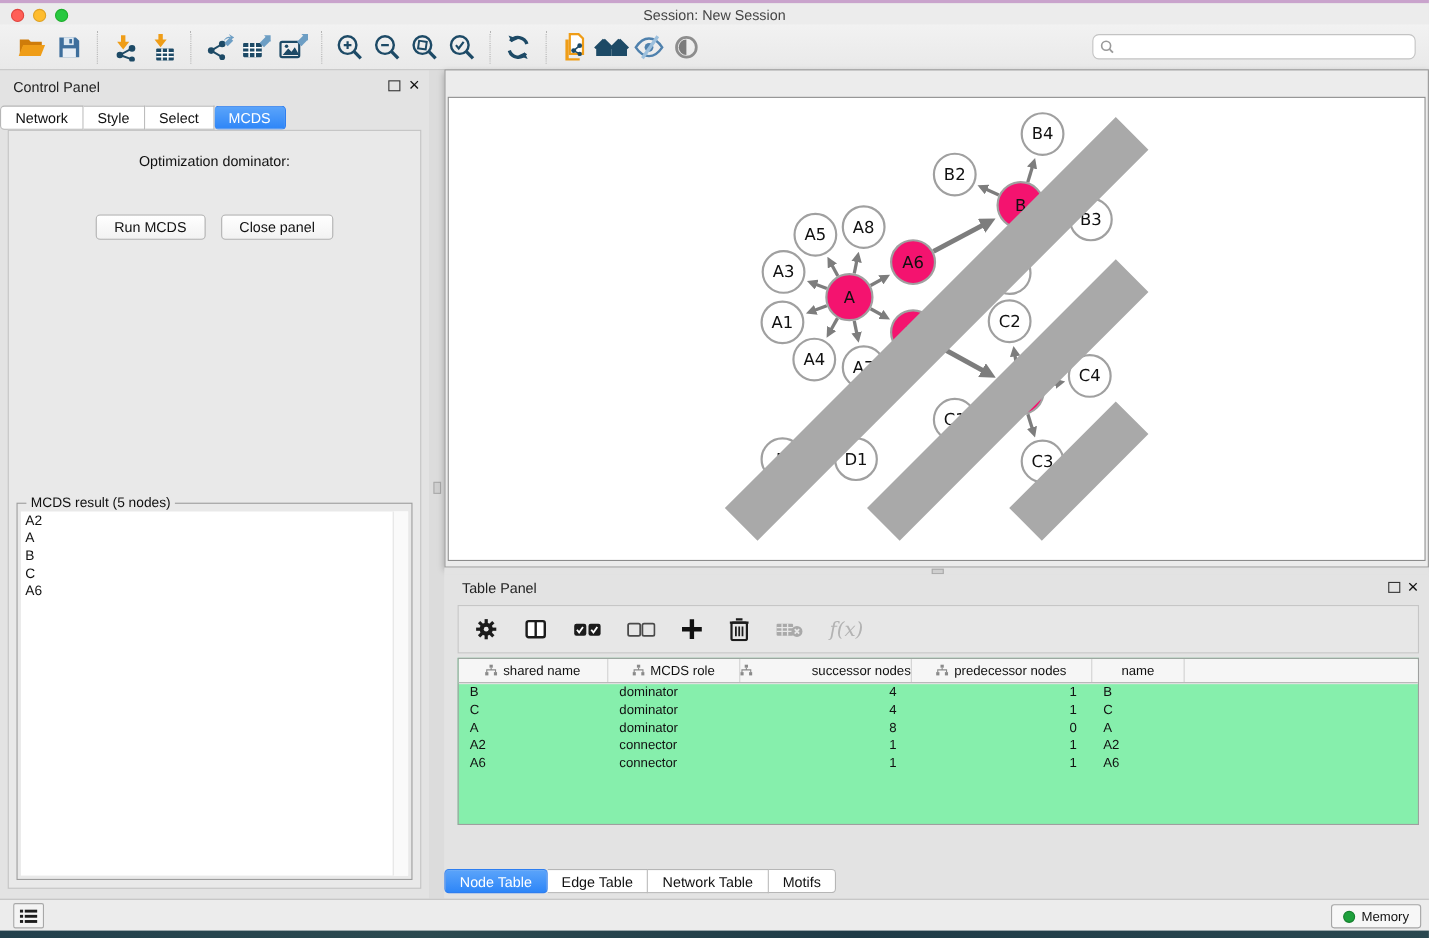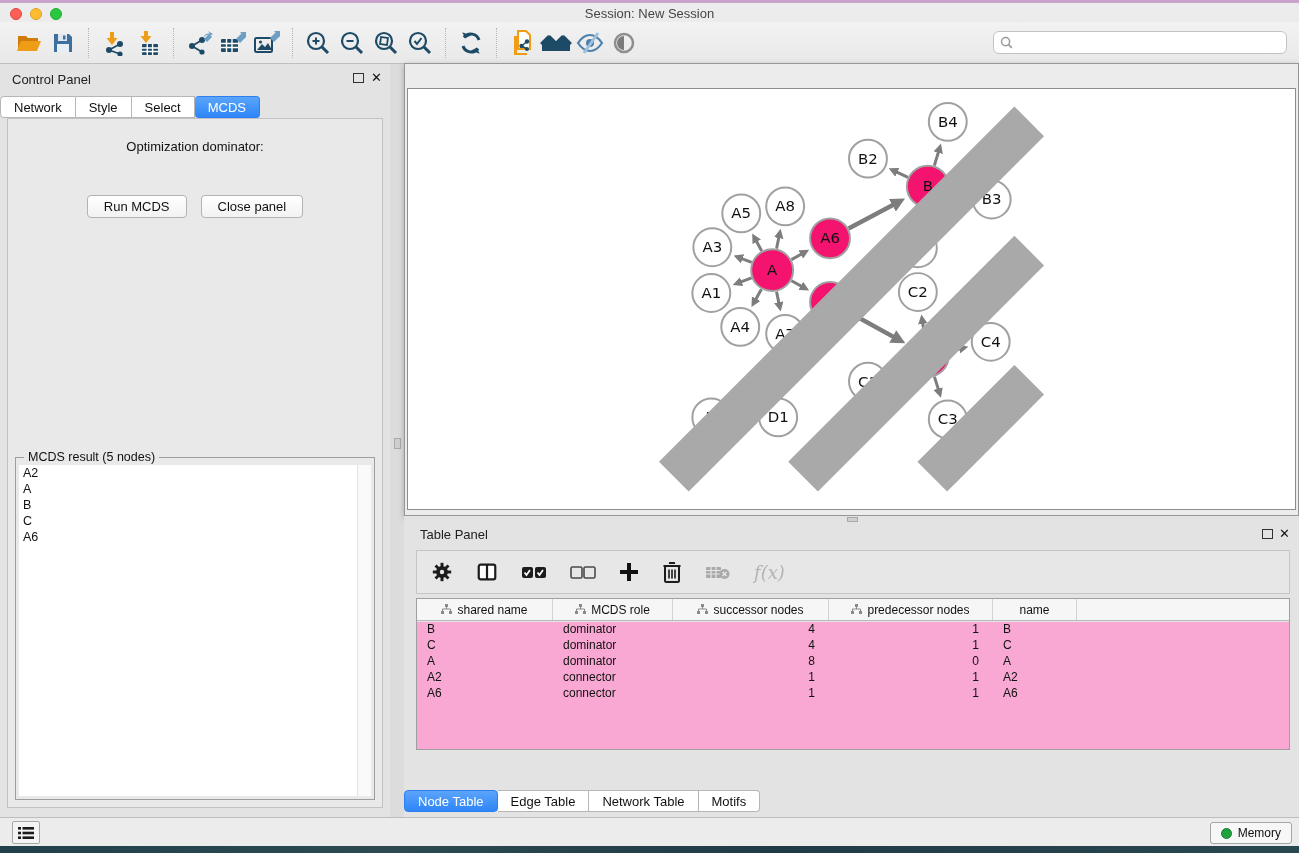--- a/index.html
+++ b/index.html
@@ -81,21 +81,21 @@
 
   
   .table-panel { position:absolute; left:404px; top:522px; right:0; bottom:36px; background:#e3e3e3; }
   .tp-title { position:absolute; left:16px; top:5px; font-size:13px; color:#222; }
   .tp-float { right:26px; } .tp-close { right:9px; }
   .tp-toolbar { position:absolute; left:12px; right:9px; top:28px; height:44px; background:#e7e7e7;
                 border:1px solid #c6c6c6; display:flex; align-items:center; padding-left:14px; gap:23px; }
   .tp-ico { display:flex; align-items:center; justify-content:center; }
   .fx-label { font-family:"DejaVu Serif",serif; font-style:italic; font-size:18px; color:#b3b3b3; }
 
-  .node-table { position:absolute; left:12px; right:9px; top:76px; bottom:67px; background:#f9a8d4; border:1px solid #9f9f9f; overflow:hidden; }
+  .node-table { position:absolute; left:12px; right:9px; top:76px; bottom:67px; background:#86efac; border:1px solid #9f9f9f; overflow:hidden; }
   .nt-header { display:flex; height:22px; background:#f6f6f6; border-bottom:1px solid #b9b9b9; box-shadow:0 1px 0 #e4e4e4; }
   .nt-hcell { display:flex; align-items:center; justify-content:center; gap:5px; font-size:12px; color:#111; border-right:1px solid #d2d2d2; }
   .nt-row { display:flex; height:16px; align-items:center; }
   .nt-cell { font-size:12px; color:#111; overflow:hidden; white-space:nowrap; }
   .al { padding-left:10px; text-align:left; } .ar { padding-right:14px; text-align:right; }
 
   .tp-tabs { position:absolute; left:0; right:0; bottom:5px; display:flex; }
 
   
   .statusbar { position:absolute; left:0; top:817px; width:100%; height:29px; background:#ececec; border-top:1px solid #bdbdbd; }
@@ -477,21 +477,21 @@
             <svg width="11" height="11" viewBox="0 0 11 11">
               <g fill="#8a8a8a">
                 <rect x="4" y="0" width="3" height="3"></rect>
                 <rect x="0" y="7" width="3" height="3"></rect>
                 <rect x="8" y="7" width="3" height="3"></rect>
               </g>
               <path d="M5.5 3v2M1.5 7V5h8v2" stroke="#8a8a8a" fill="none" stroke-width="1"></path>
             </svg>
             <span>MCDS role</span>
           </div>
-          <div class="nt-hcell" style="width: 156px;">
+          <div class="nt-hcell" style="width: 156px; justify-content: space-between;">
             <svg width="11" height="11" viewBox="0 0 11 11">
               <g fill="#8a8a8a">
                 <rect x="4" y="0" width="3" height="3"></rect>
                 <rect x="0" y="7" width="3" height="3"></rect>
                 <rect x="8" y="7" width="3" height="3"></rect>
               </g>
               <path d="M5.5 3v2M1.5 7V5h8v2" stroke="#8a8a8a" fill="none" stroke-width="1"></path>
             </svg>
             <span>successor nodes</span>
           </div>

